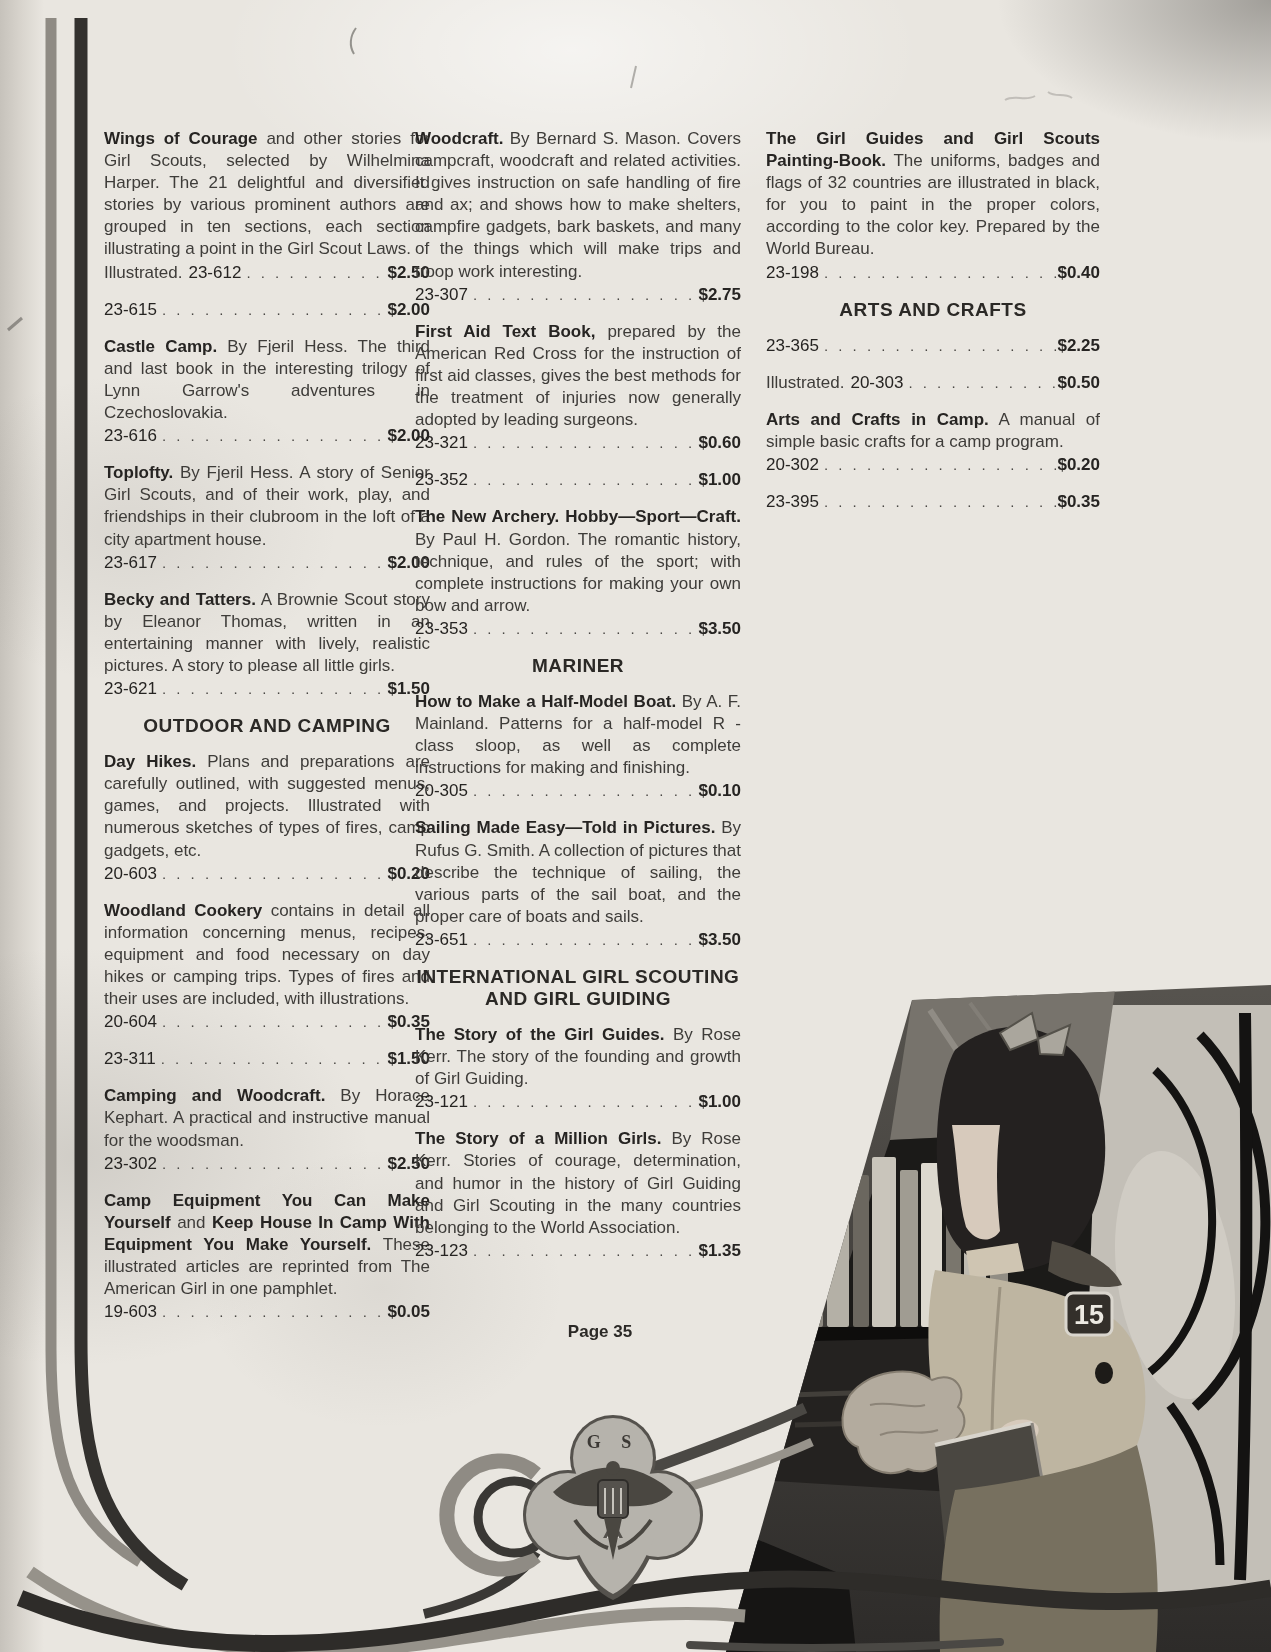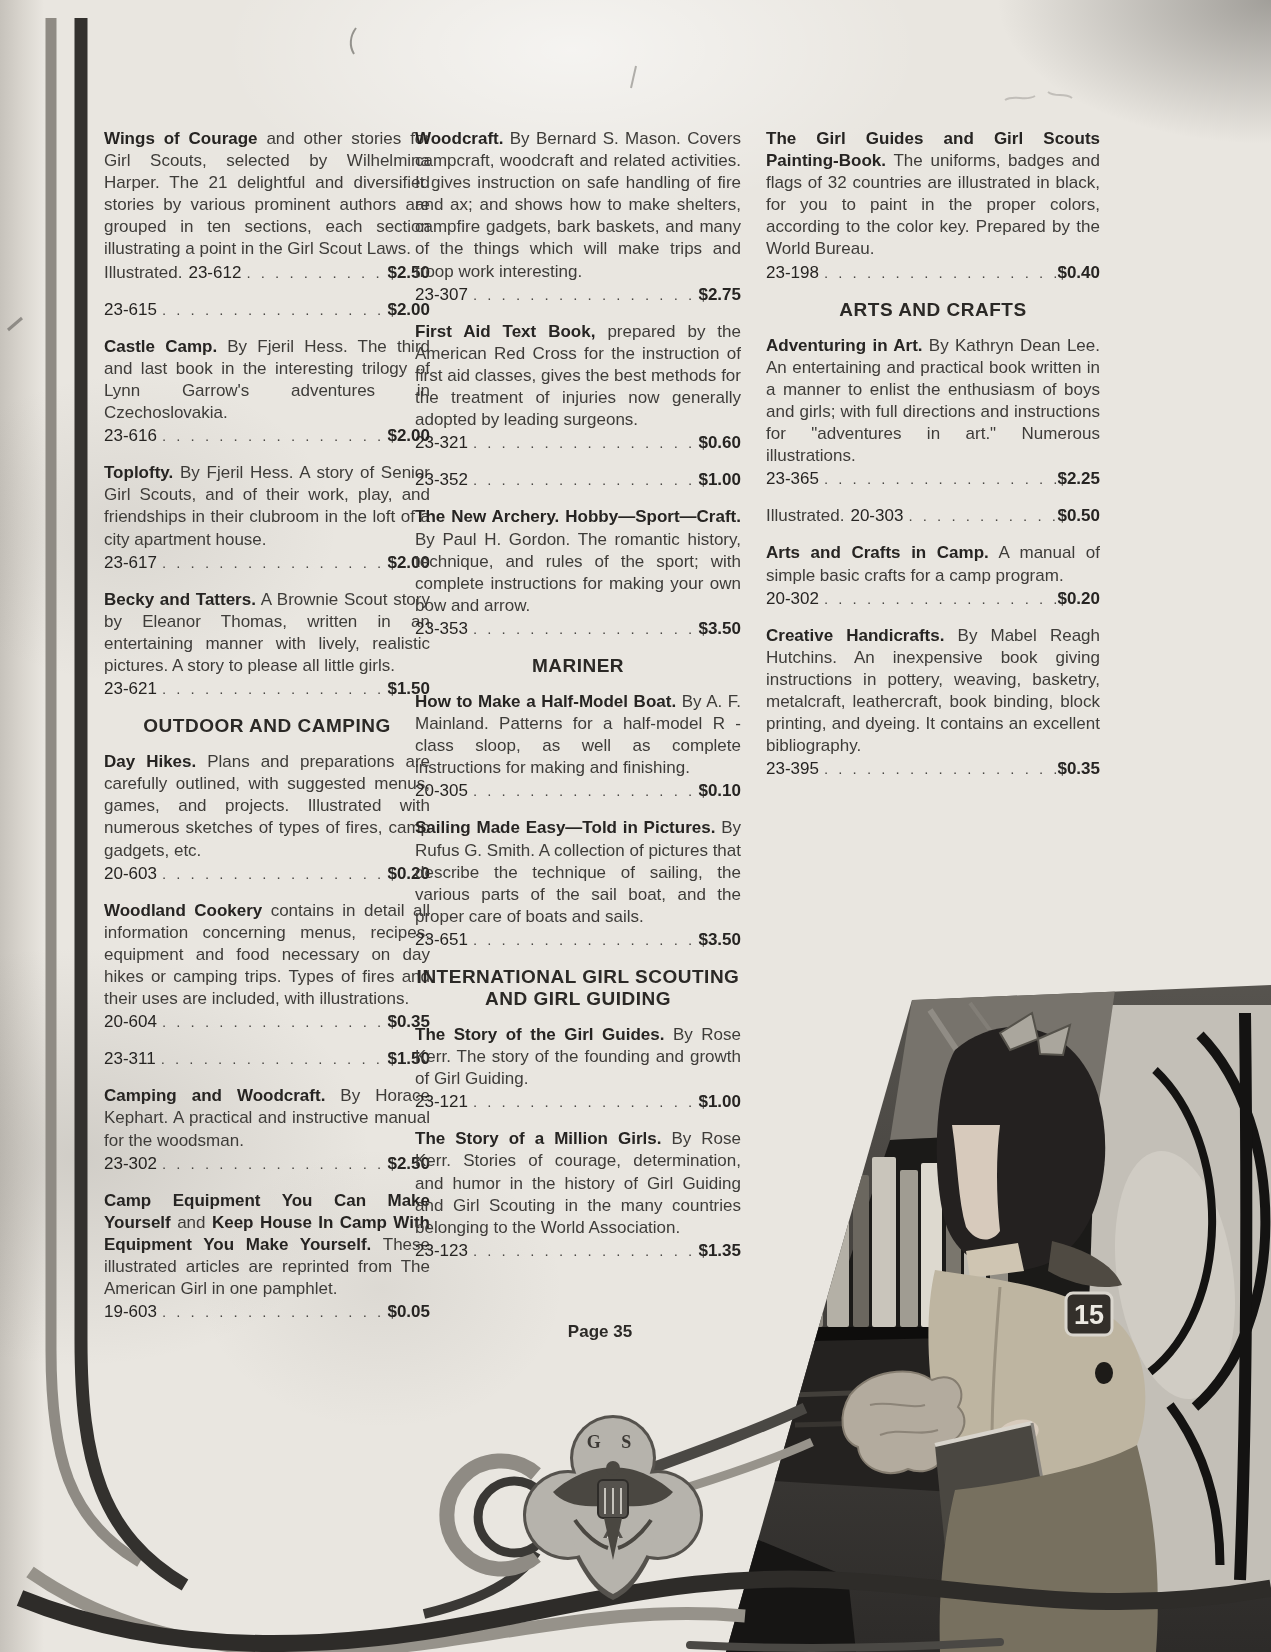--- a/index.html
+++ b/index.html
@@ -331,21 +331,20 @@
     <p class="ebody"><span class="lead">The Girl Guides and Girl Scouts Painting-Book.</span>   <span class="btext">The uniforms, badges and flags of 32 countries are illustrated in black, for you to paint in the proper colors, according to the color key. Prepared by the World Bureau.</span></p>
     <div class="priceline">
 
       <span class="code">23-198</span>
       <span class="leader"></span>
       <span class="price">$0.40</span>
     </div>
   </div>
         <h3 class="sec-heading">ARTS AND CRAFTS</h3>
         <div class="entry">
-    <p class="ebody"><span class="lead">Adventuring in Art.</span>   <span class="btext">By Kathryn Dean Lee. An entertaining and practical book written in a manner to enlist the enthusiasm of boys and girls; with full directions and instructions for "adventures in art." Numerous illustrations.</span></p>
     <div class="priceline">
 
       <span class="code">23-365</span>
       <span class="leader"></span>
       <span class="price">$2.25</span>
     </div>
   </div>
         <div class="entry">
     <div class="priceline">
       <span class="prefix">Illustrated.</span>
@@ -357,21 +356,20 @@
         <div class="entry">
     <p class="ebody"><span class="lead">Arts and Crafts in Camp.</span>   <span class="btext">A manual of simple basic crafts for a camp program.</span></p>
     <div class="priceline">
 
       <span class="code">20-302</span>
       <span class="leader"></span>
       <span class="price">$0.20</span>
     </div>
   </div>
         <div class="entry">
-    <p class="ebody"><span class="lead">Creative Handicrafts.</span>   <span class="btext">By Mabel Reagh Hutchins. An inexpensive book giving instructions in pottery, weaving, basketry, metalcraft, leathercraft, book binding, block printing, and dyeing. It contains an excellent bibliography.</span></p>
     <div class="priceline">
 
       <span class="code">23-395</span>
       <span class="leader"></span>
       <span class="price">$0.35</span>
     </div>
   </div>
       </div>
     <div class="pagelab">Page 35</div>
   </div>

